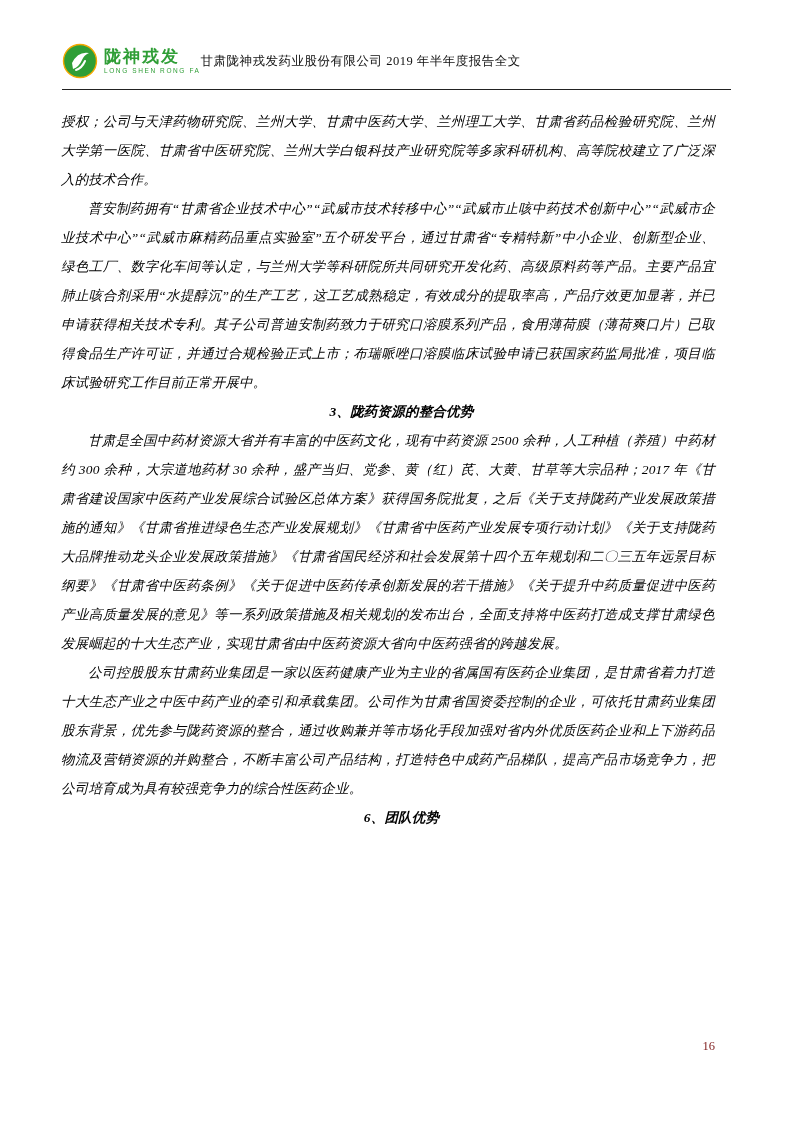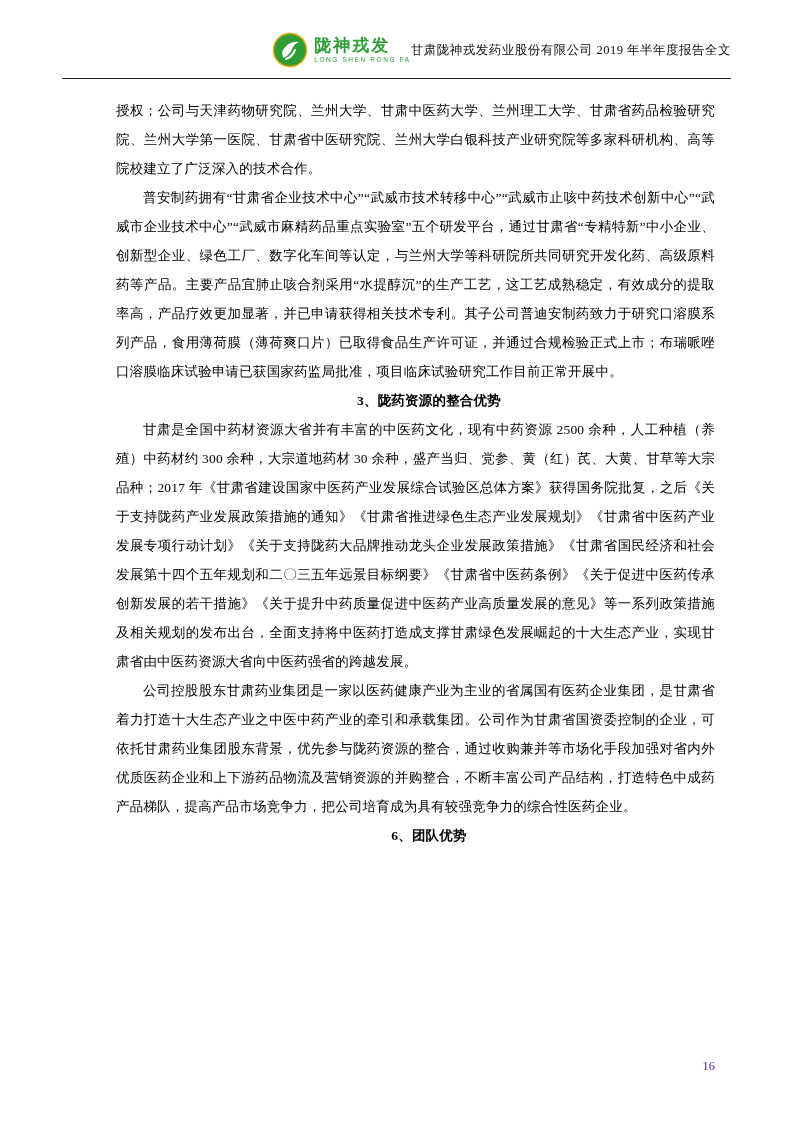--- a/index.html
+++ b/index.html
@@ -4,49 +4,50 @@
 <style>
   * { margin:0; padding:0; box-sizing:border-box; }
   html,body { background:#ffffff; }
   .page {
     width:793px; height:1122px; position:relative; background:#ffffff;
     font-family:"Liberation Serif","DejaVu Serif",serif; color:#000;
     overflow:hidden;
   }
   
   .header {
-    display:flex; justify-content:flex-end; align-items:center;
+    display:flex; justify-content:flex-start; align-items:center;
     padding:32px 62px 10px 62px;
+    margin-top:11px;
   }
   .logo { display:flex; align-items:center; gap:6px; }
   .logo-mark { width:36px; height:36px; flex:0 0 auto; }
   .logo-text { display:flex; flex-direction:column; line-height:1; }
   .brand-cn {
     font-size:17px; font-weight:bold; color:#2f9e36;
     letter-spacing:2px; font-family:"Liberation Sans","DejaVu Sans",sans-serif;
   }
   .brand-en {
     font-size:6.5px; color:#2f9e36; letter-spacing:1.6px; margin-top:3px;
     font-family:"Liberation Sans","DejaVu Sans",sans-serif;
   }
   .header-title { font-size:12.5px; color:#111; letter-spacing:0.5px; }
   .header-rule { margin:0 62px; border:none; border-top:1.5px solid #222; }
   
-  .doc-body { padding:17px 78px 0 116px; }
+  .doc-body { padding:17px 78px 0 61px;font-style:italic; }
   .doc-body p, .doc-body h3 {
     font-size:13.5px; line-height:29px; text-align:justify;
     text-indent:2em; font-weight:normal; letter-spacing:0.2px;
     text-justify:inter-ideograph;
   }
   .doc-body p.flush { text-indent:0; }
   .doc-body h3.doc-heading { font-weight:bold; text-align:center; }
   
   .page-footer {
-    position:absolute; right:78px; bottom:48px;
-    font-size:12.5px; color:#4c1d95;
+    position:absolute; right:78px; bottom:68px;
+    font-size:12.5px; color:#7f1d1d;
   }
 </style>
 </head>
 <body>
 
 <div class="page">
 
   <header class="header">
     <div class="logo">
       <svg class="logo-mark" viewBox="0 0 36 36" xmlns="http://www.w3.org/2000/svg">

